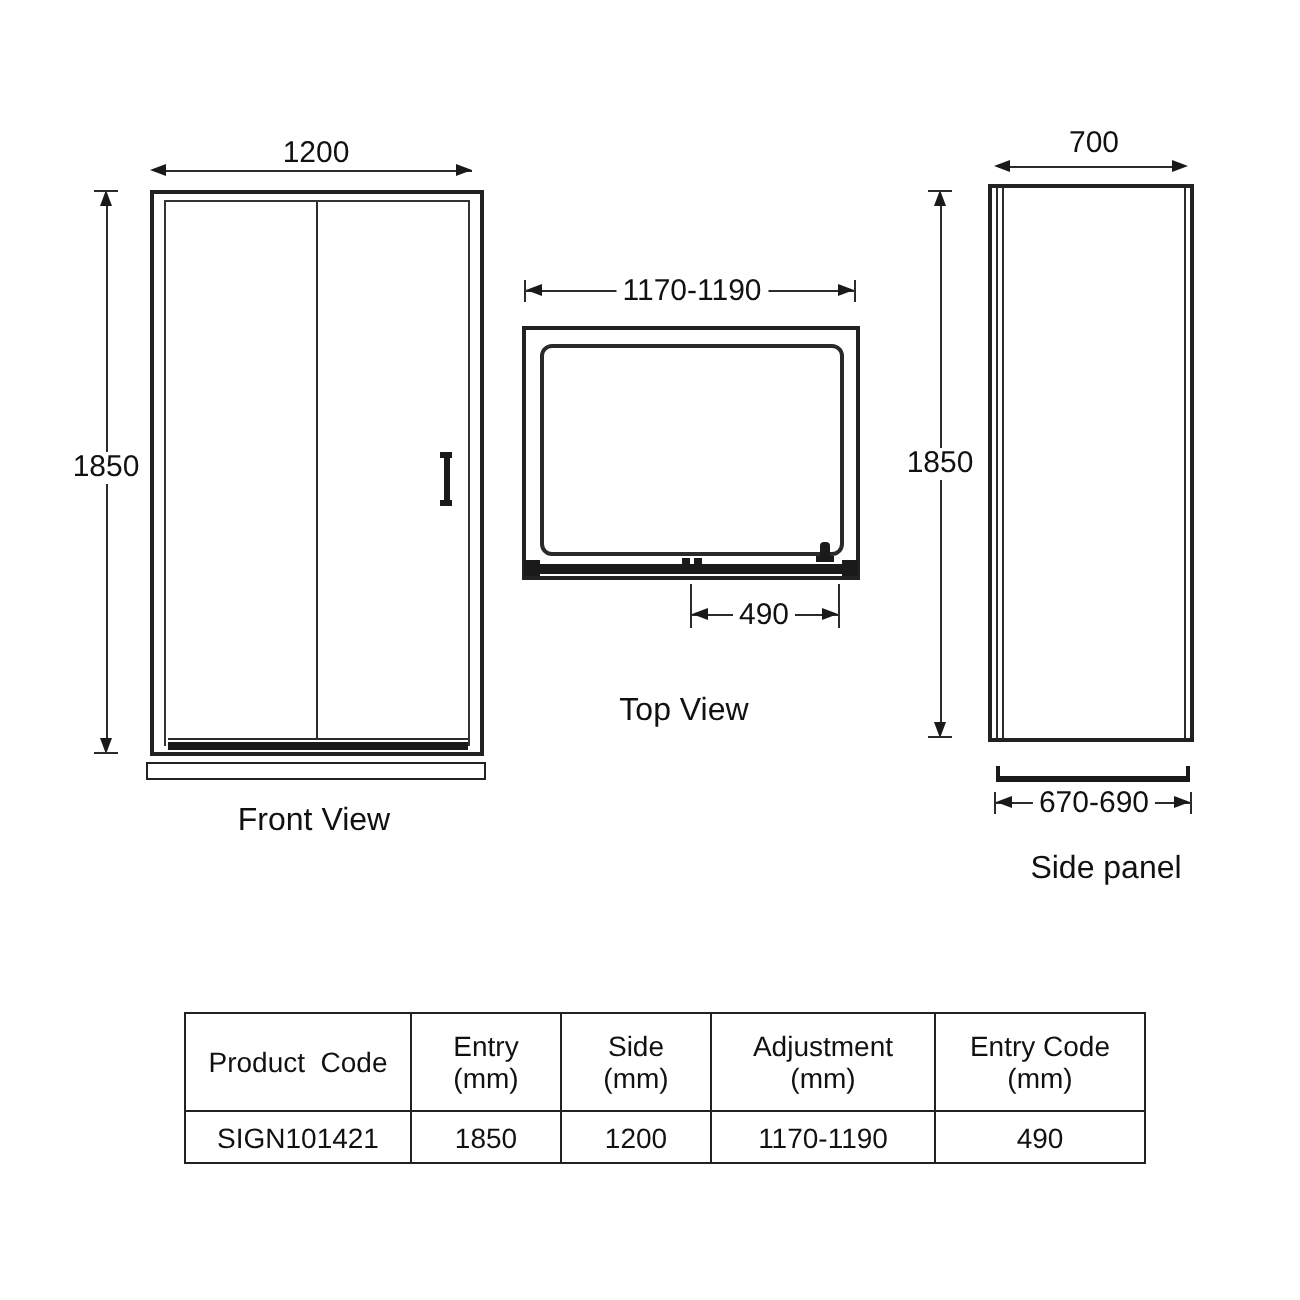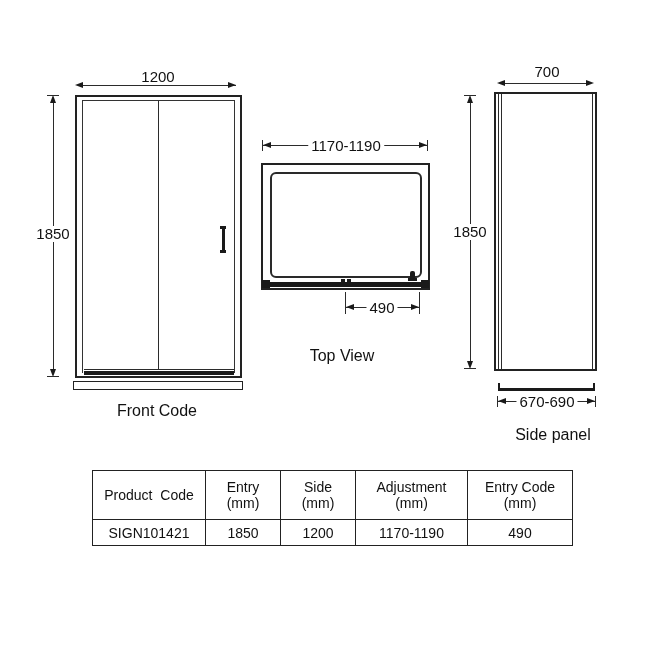--- a/index.html
+++ b/index.html
@@ -12,21 +12,21 @@
   .arr.l{border-top:3.5px solid transparent;border-bottom:3.5px solid transparent;border-right:8px solid #1a1a1a;}
   .arr.r{border-top:3.5px solid transparent;border-bottom:3.5px solid transparent;border-left:8px solid #1a1a1a;}
   .arr.u{border-left:3.5px solid transparent;border-right:3.5px solid transparent;border-bottom:8px solid #1a1a1a;}
   .arr.d{border-left:3.5px solid transparent;border-right:3.5px solid transparent;border-top:8px solid #1a1a1a;}
   .dim{position:absolute;font-size:15px;line-height:16px;transform:translateX(-50%);white-space:nowrap;}
   .dim.bg{background:#fff;padding:0 3px;transform:translate(-50%,-50%);}
   .viewlabel{position:absolute;font-size:16px;line-height:17px;transform:translateX(-50%);white-space:nowrap;}
   .frame{position:absolute;box-sizing:border-box;border:2px solid #222;background:#fff;}
   .thin{position:absolute;box-sizing:border-box;border:1px solid #333;background:transparent;}
   
-  #spec-table{position:absolute;left:92px;top:470px;border-collapse:collapse;table-layout:fixed;
+  #spec-table{position:absolute;left:92px;top:506px;border-collapse:collapse;table-layout:fixed;
               width:480px;font-size:14px;color:#111;}
   #spec-table td{border:1.5px solid #222;text-align:center;vertical-align:middle;padding:0;overflow:hidden;}
   #spec-table tr.hdr td{height:48px;}
   #spec-table tr.row td{height:25px;margin-left:12px;}
   .pre{white-space:pre;}
 </style>
 </head>
 <body>
 
 <div id="canvas">
@@ -50,21 +50,21 @@
     <div class="bar" style="left:84px;top:371px;width:150px;height:4px;"></div>
     <div class="frame" style="left:73px;top:381px;width:170px;height:9px;border-width:1.5px;"></div>
 
     <div class="vl" style="left:53px;top:98px;height:274px;"></div>
     <div class="arr u" style="left:50px;top:95px;"></div>
     <div class="arr d" style="left:50px;top:369px;"></div>
     <div class="hl" style="left:47px;top:95px;width:12px;"></div>
     <div class="hl" style="left:47px;top:376px;width:12px;"></div>
     <span class="dim bg" style="left:53px;top:234px;">1850</span>
 
-    <span class="viewlabel" style="left:157px;top:402px;">Front Code</span>
+    <span class="viewlabel" style="left:157px;top:402px;">Front View</span>
   </div>
 
   <div>
 
     <div class="vl" style="left:262px;top:140px;height:11px;"></div>
     <div class="vl" style="left:427px;top:140px;height:11px;"></div>
     <div class="hl" style="left:262px;top:145px;width:166px;"></div>
     <div class="arr l" style="left:263px;top:142px;"></div>
     <div class="arr r" style="left:419px;top:142px;"></div>
     <span class="dim bg" style="left:346px;top:146px;">1170-1190</span>

